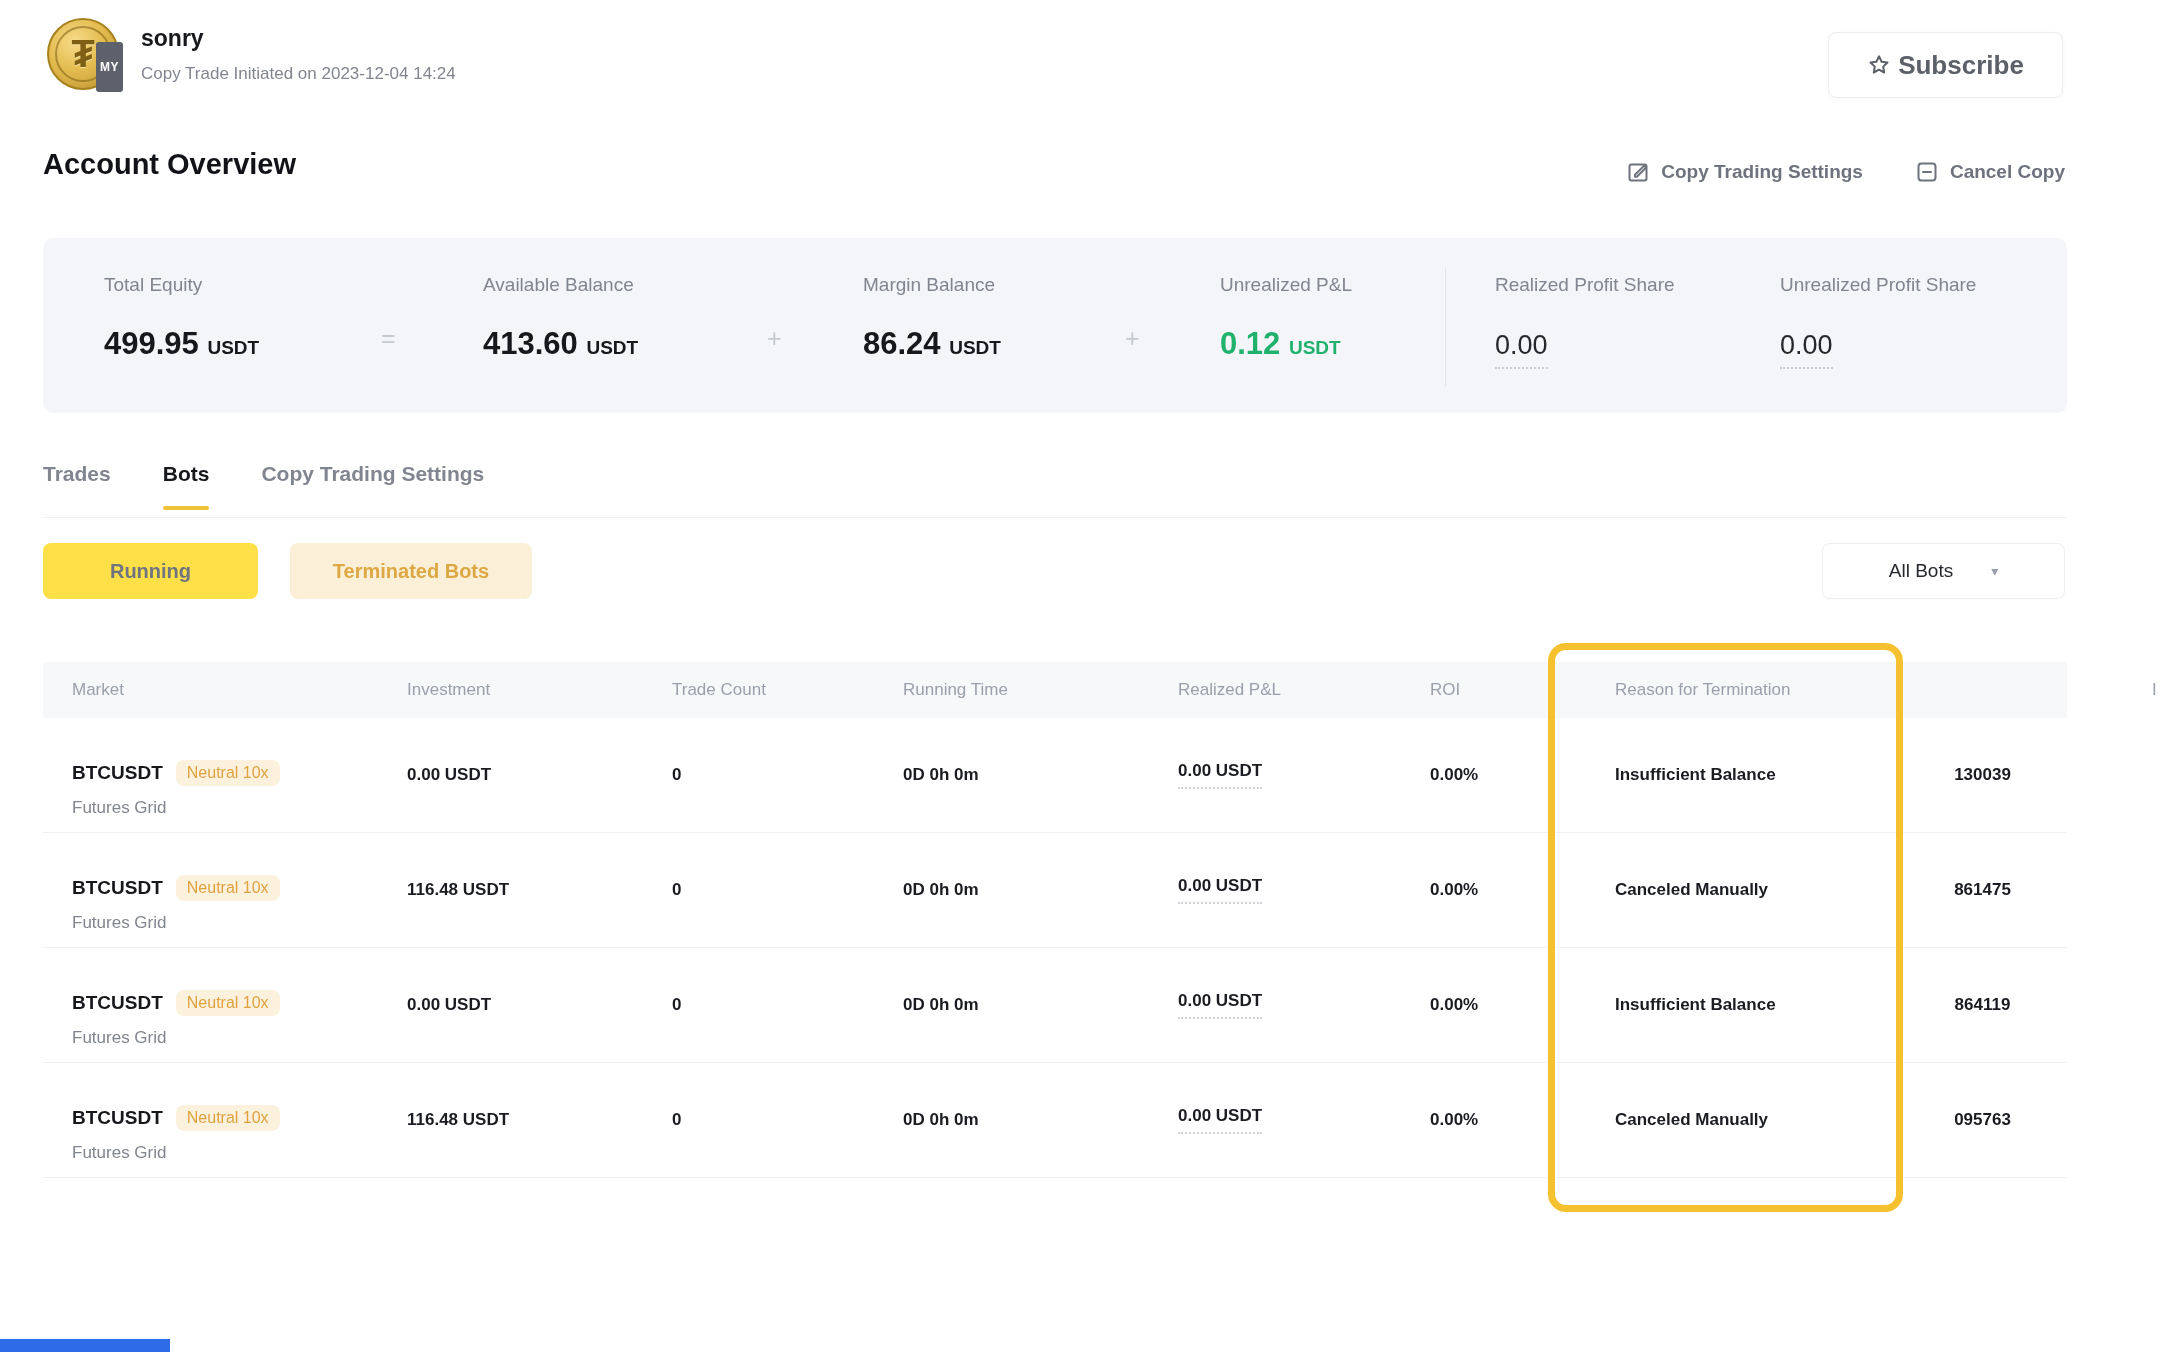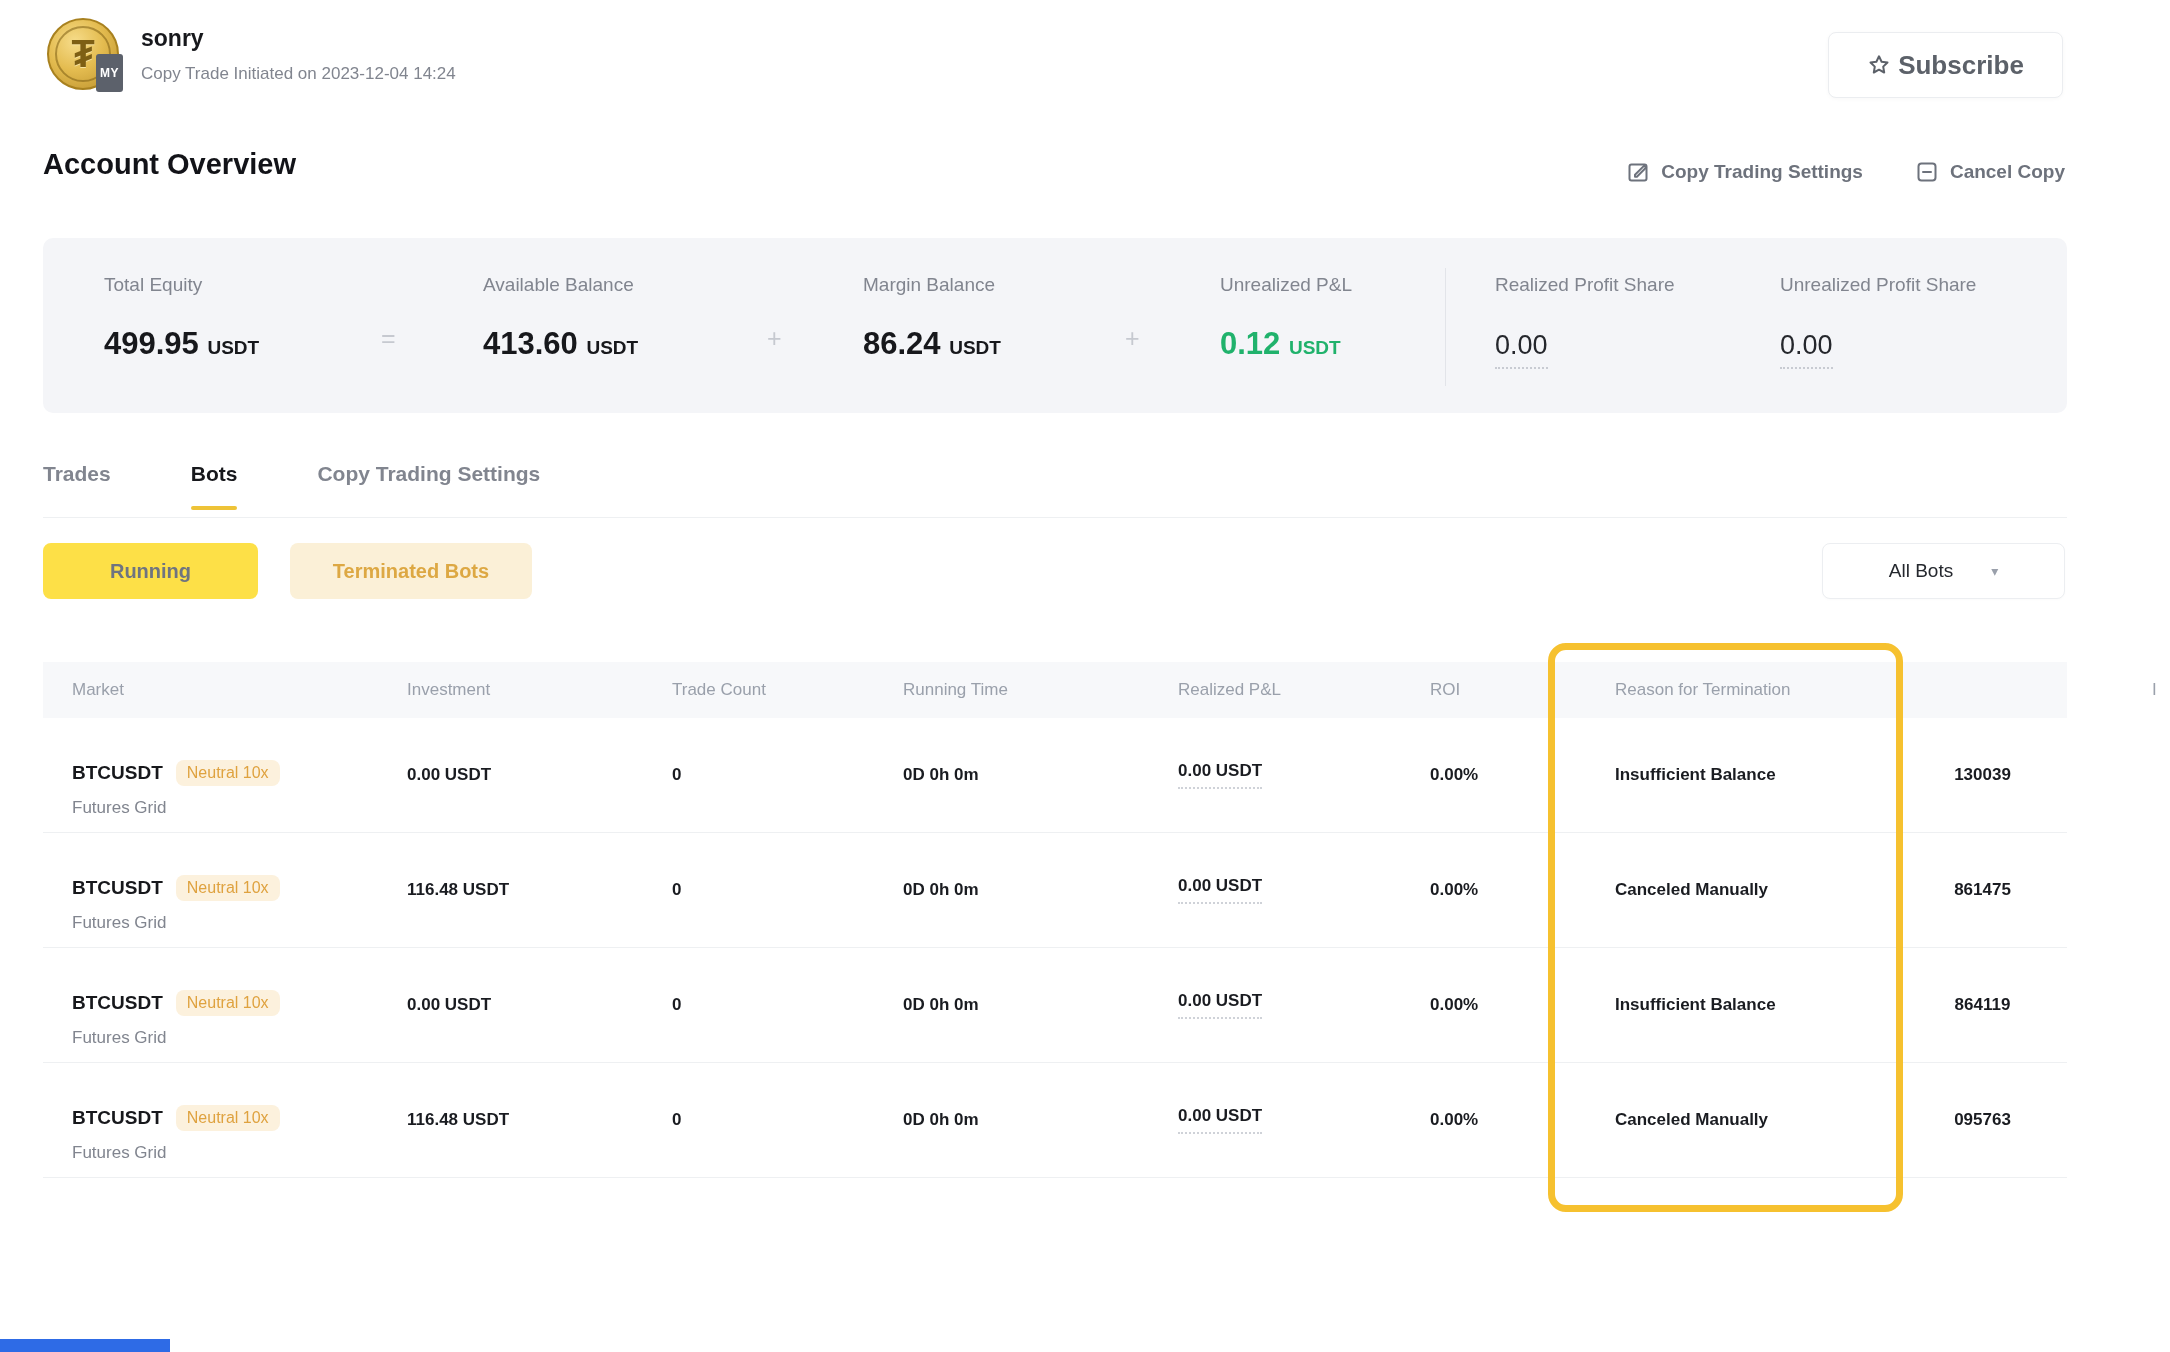--- a/index.html
+++ b/index.html
@@ -9,21 +9,21 @@
 
   
   .profile { position:absolute; left:47px; top:18px; display:flex; align-items:center; gap:22px; }
   .avatar { position:relative; width:72px; height:72px; border-radius:50%;
             background:radial-gradient(circle at 38% 32%, #f6dc8a 0%, #e4bc50 45%, #b98e2a 100%);
             border:2px solid #a8811f; }
   .avatar .coin-glyph { position:absolute; inset:0; display:flex; align-items:center; justify-content:center;
             font-size:38px; font-weight:700; color:#7e5f14; text-shadow:0 1px 0 #f7e3a0; }
   .avatar .ring { position:absolute; inset:6px; border-radius:50%; border:2px solid rgba(126,95,20,.55); }
   .avatar-badge { position:absolute; right:-6px; bottom:-4px; background:#5c616b; color:#fff;
-            font-size:12px; font-weight:700; padding:12px 4px; border-radius:3px; letter-spacing:.5px; }
+            font-size:12px; font-weight:700; padding:18px 4px; border-radius:3px; letter-spacing:.5px; }
   .profile-meta .uname { font-size:23px; font-weight:700; color:#17181c; }
   .profile-meta .sub { margin-top:12px; font-size:17px; color:#81858f; }
 
   .subscribe-btn { position:absolute; left:1828px; top:32px; width:235px; height:66px;
             background:#fff; border:1px solid #ebedf0; border-radius:8px;
             display:flex; align-items:center; justify-content:center; gap:7px;
             font-size:26px; font-weight:700; color:#5c6169; cursor:pointer;
             box-shadow:0 1px 4px rgba(0,0,0,.03); }
   .subscribe-btn svg { width:24px; height:24px; }
 
@@ -41,21 +41,21 @@
   .stat .label { font-size:19px; color:#81858f; }
   .stat .value-row { margin-top:30px; font-size:31px; font-weight:700; color:#17181c; white-space:nowrap; }
   .stat .value-row .unit { font-size:19px; }
   .stat.green .value-row { color:#20b26c; }
   .stat .share-val { display:inline-block; margin-top:34px; font-size:27px; font-weight:400; color:#25272c;
                      border-bottom:2px dotted #c8cbd2; padding-bottom:6px; }
   .op { position:absolute; top:86px; font-size:25px; color:#c6c9d0; font-weight:400; }
   .v-divider { position:absolute; left:1402px; top:30px; width:1px; height:118px; background:#e2e4e9; }
 
   
-  .tabs { position:absolute; left:43px; top:462px; display:flex; gap:80px; }
+  .tabs { position:absolute; left:43px; top:462px; display:flex; gap:52px; }
   .tab { font-size:21px; font-weight:700; color:#81858f; padding-bottom:24px; cursor:pointer; position:relative; }
   .tab.active { color:#17181c; }
   .tab.active::after { content:""; position:absolute; left:0; right:0; bottom:0; height:4px;
                        background:#eec337; border-radius:2px; }
   .tabs-rule { position:absolute; left:43px; top:517px; width:2024px; height:1px; background:#eef0f2; }
 
   
   .filter-btn { position:absolute; top:543px; height:56px; border-radius:8px; border:none;
                 display:flex; align-items:center; justify-content:center;
                 font-size:20px; font-weight:700; cursor:pointer; font-family:inherit; }

